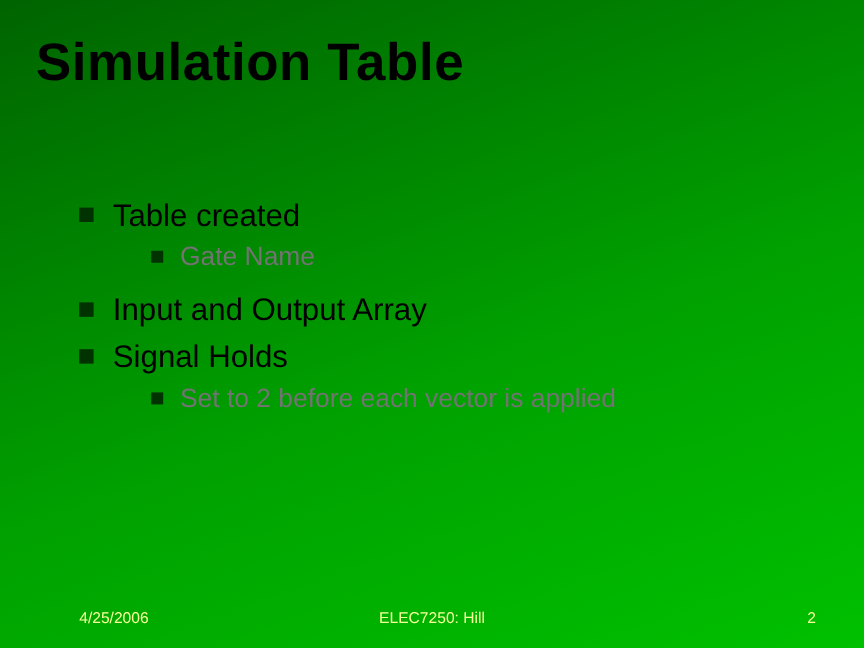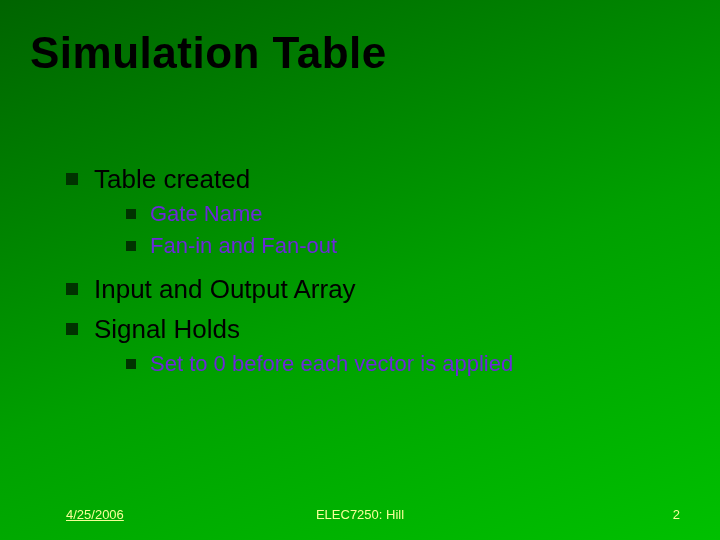--- a/index.html
+++ b/index.html
@@ -44,21 +44,21 @@
     top: 11px;
     width: 12px;
     height: 12px;
     background: #003300;
   }
   .lvl2 {
     list-style: none;
     padding: 2px 0 6px 32px;
   }
   .lvl2 > li {
-    color: #6d28d9;
+    color: #737373;
     font-size: 22px;
     position: relative;
     padding-left: 24px;
     margin-bottom: 2px;
     line-height: 1.35;
   }
   .lvl2 > li::before {
     content: "";
     position: absolute;
     left: 0;
@@ -72,21 +72,20 @@
     bottom: 18px;
     left: 0;
     width: 100%;
     color: #f6ff99;
     font-size: 13px;
   }
   .footer-left {
     position: absolute;
     left: 66px;
     bottom: 0;
-    text-decoration: underline;
   }
   .footer-center {
     position: absolute;
     left: 50%;
     transform: translateX(-50%);
     bottom: 0;
     text-align: right;
   }
   .footer-right {
     position: absolute;
@@ -99,30 +98,29 @@
 
 <div class="slide">
   <div class="title">Simulation Table</div>
 
   <div class="content">
     <ul class="lvl1">
       <li>
         <span>Table created</span>
         <ul class="lvl2">
           <li>Gate Name</li>
-          <li>Fan-in and Fan-out</li>
         </ul>
       </li>
       <li>
         <span>Input and Output Array</span>
       </li>
       <li>
         <span>Signal Holds</span>
         <ul class="lvl2">
-          <li>Set to 0 before each vector is applied</li>
+          <li>Set to 2 before each vector is applied</li>
         </ul>
       </li>
     </ul>
   </div>
 
   <div class="footer">
     <div class="footer-left">4/25/2006</div>
     <div class="footer-center">ELEC7250: Hill</div>
     <div class="footer-right">2</div>
   </div>

